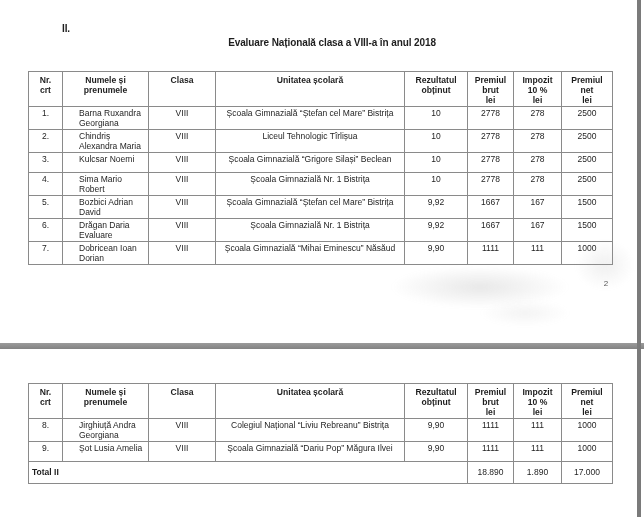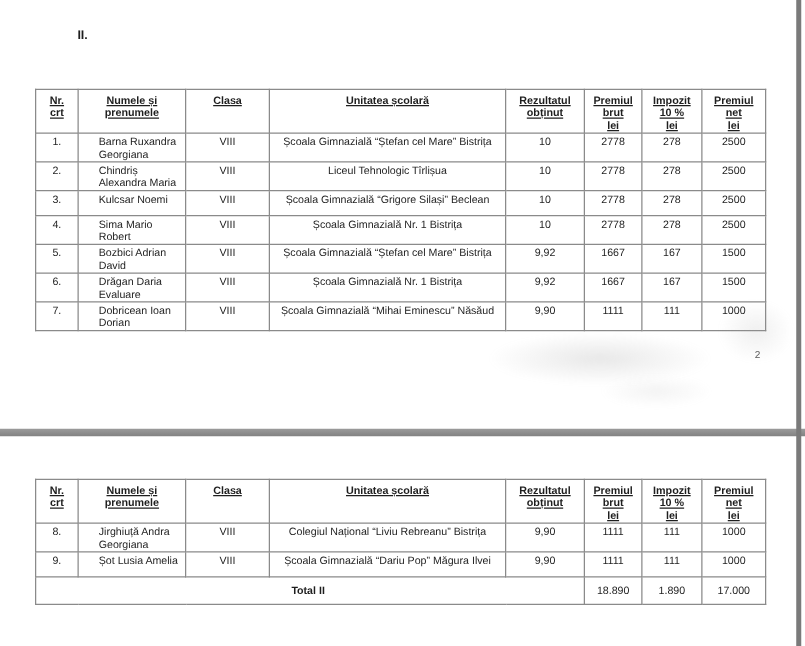--- a/index.html
+++ b/index.html
@@ -22,33 +22,33 @@
     position:absolute; left:28px; width:584px;
     border-collapse:collapse; table-layout:fixed;
     background:#ffffff;
   }
   #table1 { top:71px; }
   #table2 { top:383px; }
   th, td { border:1px solid #8a8a8a; box-sizing:border-box; overflow:hidden; }
   th {
     font-weight:bold; font-size:8.6px; line-height:10px;
     white-space:pre-line; text-align:center; vertical-align:top;
-    padding:3px 1px 1px 1px; height:32px;text-decoration:underline;
+    padding:3px 1px 1px 1px; height:32px;
   }
   td {
     font-size:8.5px; line-height:9.5px; vertical-align:top;
     padding:2px 3px 1px 3px; height:20px;
   }
   td.c0 { text-align:center; }
   td.c1 { text-align:left;padding-left:16px; }
   td.c2 { text-align:center; }
   td.c3 { text-align:center; white-space:nowrap; }
   td.c4, td.c5, td.c6, td.c7 { text-align:center; }
   tfoot td { height:22px; vertical-align:middle; font-size:8.5px; }
-  td.total-label { text-align:center; font-weight:bold; padding-right:6px; }
+  td.total-label { text-align:left; font-weight:bold; padding-right:6px; }
   
   .page-number {
     position:absolute; left:599px; top:279px; width:14px;
     font-size:8px; color:#555; text-align:center;
   }
   .page-divider {
     position:absolute; left:0; top:343px; width:644px; height:6px;
     background:linear-gradient(#9b9b9b,#828282);
   }
   .scan-edge {
@@ -71,20 +71,21 @@
 </style>
 </head>
 <body>
 
 <div class="canvas">
 
   <div class="title-block">
     <div class="title-line1">
       <span class="sec">II.</span>
     </div>
+    <div class="title-line2">Evaluare Națională clasa a VIII-a în anul 2018</div>
   </div>
 
   <table class="prize-table" id="table1">
     <colgroup>
       <col style="width:34px">
         <col style="width:86px">
         <col style="width:67px">
         <col style="width:189px">
       <col style="width:63px">
         <col style="width:46px">

